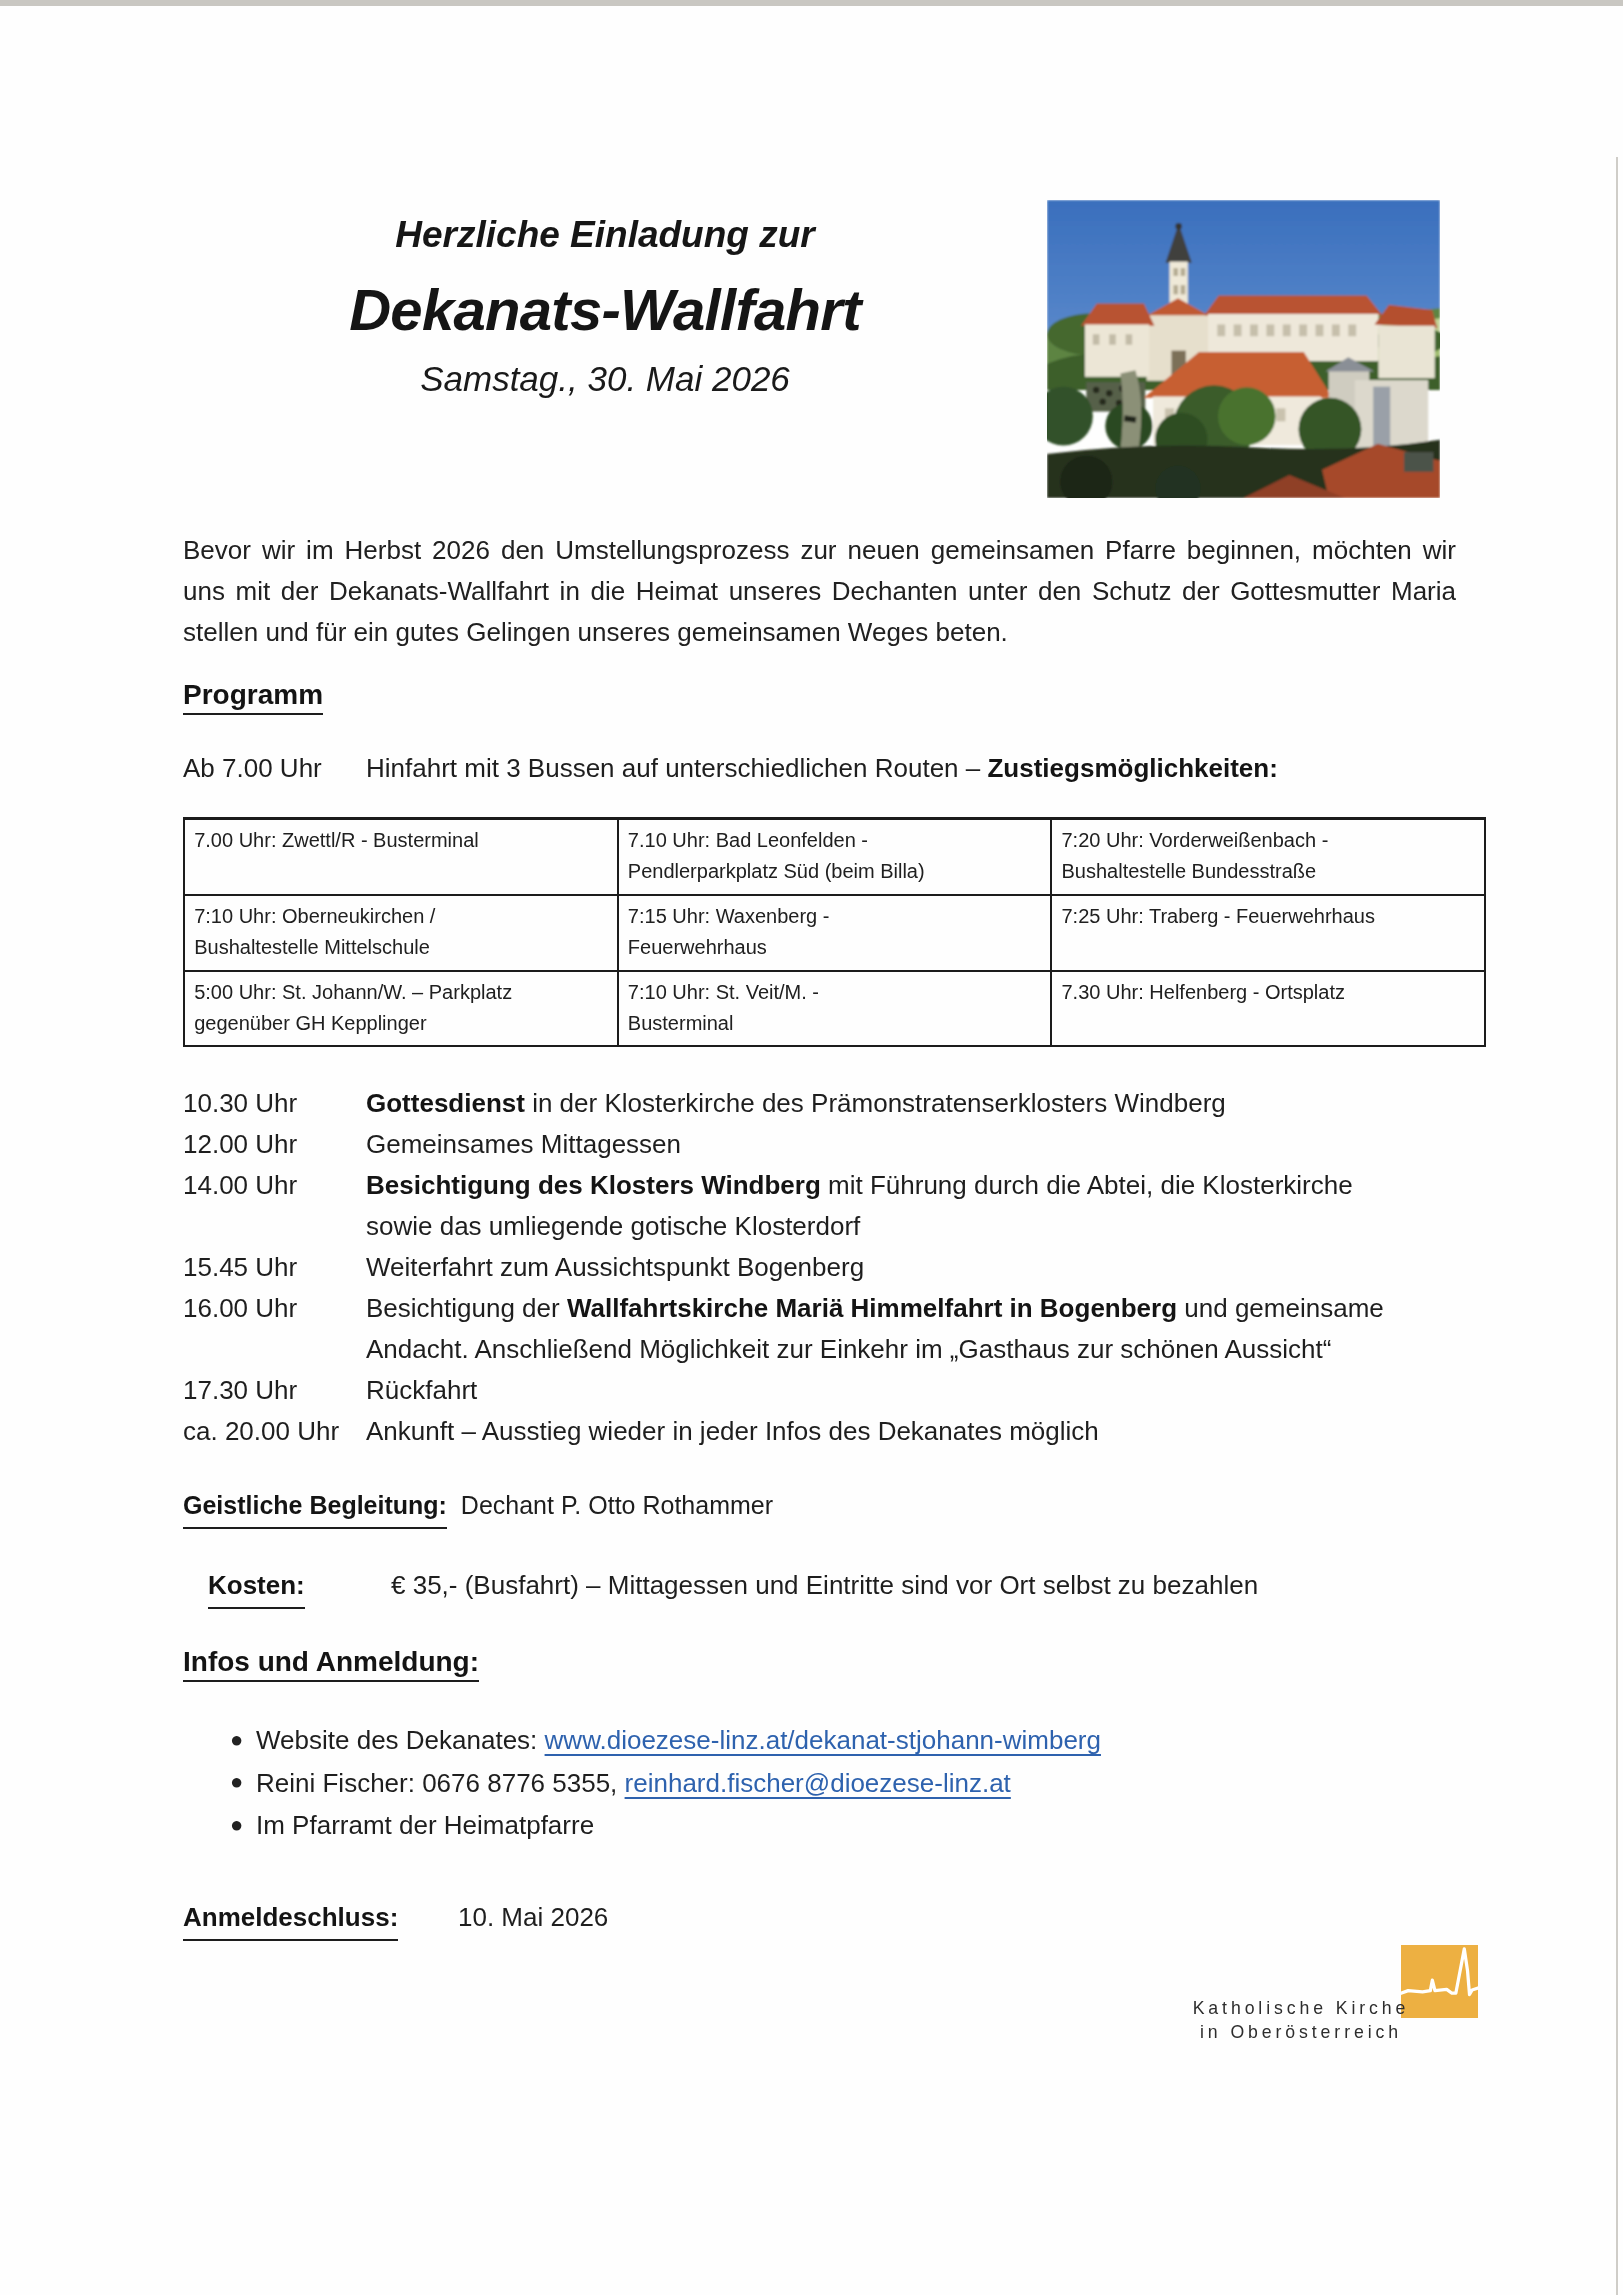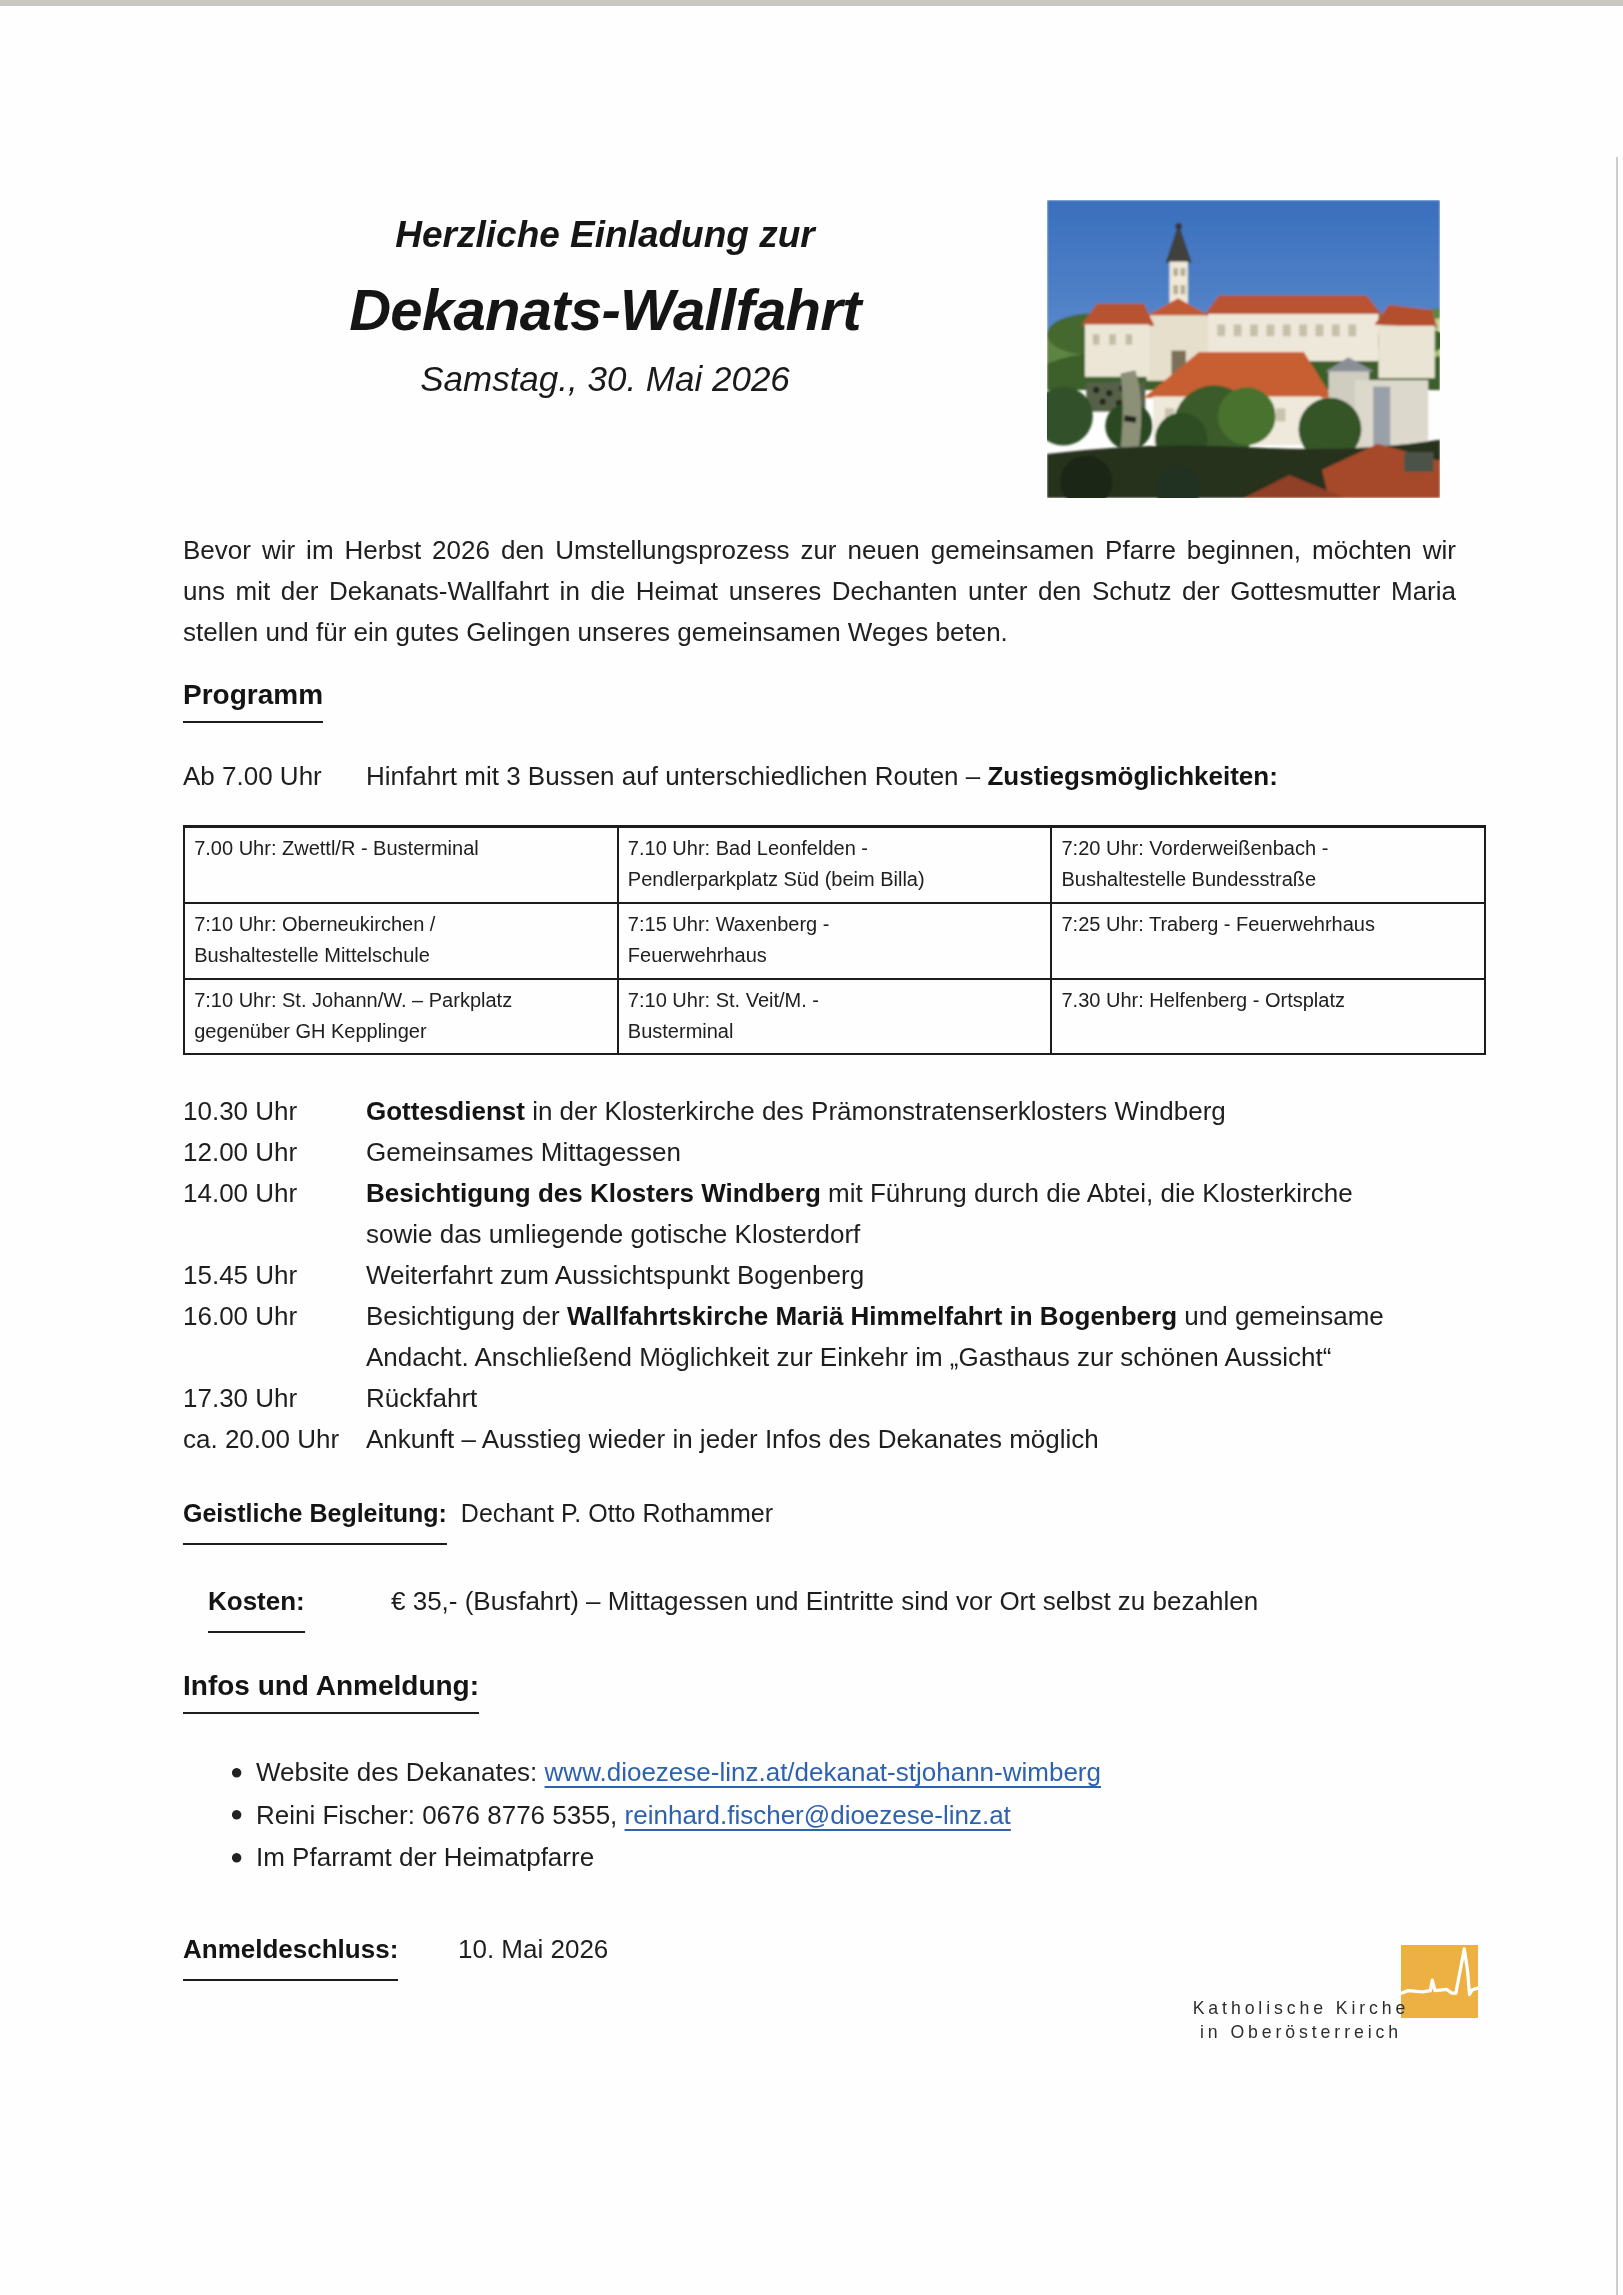--- a/index.html
+++ b/index.html
@@ -23,21 +23,21 @@
   .t3{font-size:35px;font-weight:bold;line-height:41px;margin:0 0 7.9px 0;color:#161616;}
   .t4{font-size:35px;font-weight:normal;line-height:41px;margin:0;color:#1a1a1a;}
 
   
   .photo{position:absolute;left:1047px;top:200px;width:393px;height:298px;}
   .photo svg{display:block;width:100%;height:100%;}
 
   
   .intro{margin-top:131px;width:1273px;font-size:26px;line-height:41px;text-align:justify;color:#202020;}
   .section-heading{margin-top:19.6px;font-size:28px;}
-  .hu{font-weight:bold;color:#141414;border-bottom:2.6px solid #1d1d1d;padding-bottom:10px;display:inline-block;}
+  .hu{font-weight:bold;color:#141414;border-bottom:2.6px solid #1d1d1d;padding-bottom:2px;display:inline-block;}
 
   .dep-row{margin-top:34px;display:grid;grid-template-columns:183px 1fr;font-size:26px;line-height:39px;}
   .b{font-weight:bold;color:#141414;}
 
   
   table.stops{margin-top:29.5px;width:1303px;border-collapse:collapse;table-layout:fixed;}
   table.stops td{
     border:2px solid #1c1c1c;
     font-size:20px;line-height:31px;
     padding:5.2px 9.2px 6.5px 9.2px;
@@ -207,21 +207,21 @@
 Bushaltestelle Bundesstraße</td>
         </tr>
         <tr>
           <td>7:10 Uhr: Oberneukirchen /
 Bushaltestelle Mittelschule</td>
           <td>7:15 Uhr: Waxenberg -
 Feuerwehrhaus</td>
           <td>7:25 Uhr: Traberg - Feuerwehrhaus</td>
         </tr>
         <tr>
-          <td>7:10 Uhr: St. Johann/W. – Parkplatz
+          <td>5:00 Uhr: St. Johann/W. – Parkplatz
 gegenüber GH Kepplinger</td>
           <td>7:10 Uhr: St. Veit/M. -
 Busterminal</td>
           <td>7.30 Uhr: Helfenberg - Ortsplatz</td>
         </tr>
       </tbody>
     </table>
 
     <div class="schedule">
       <div class="sched-row">

